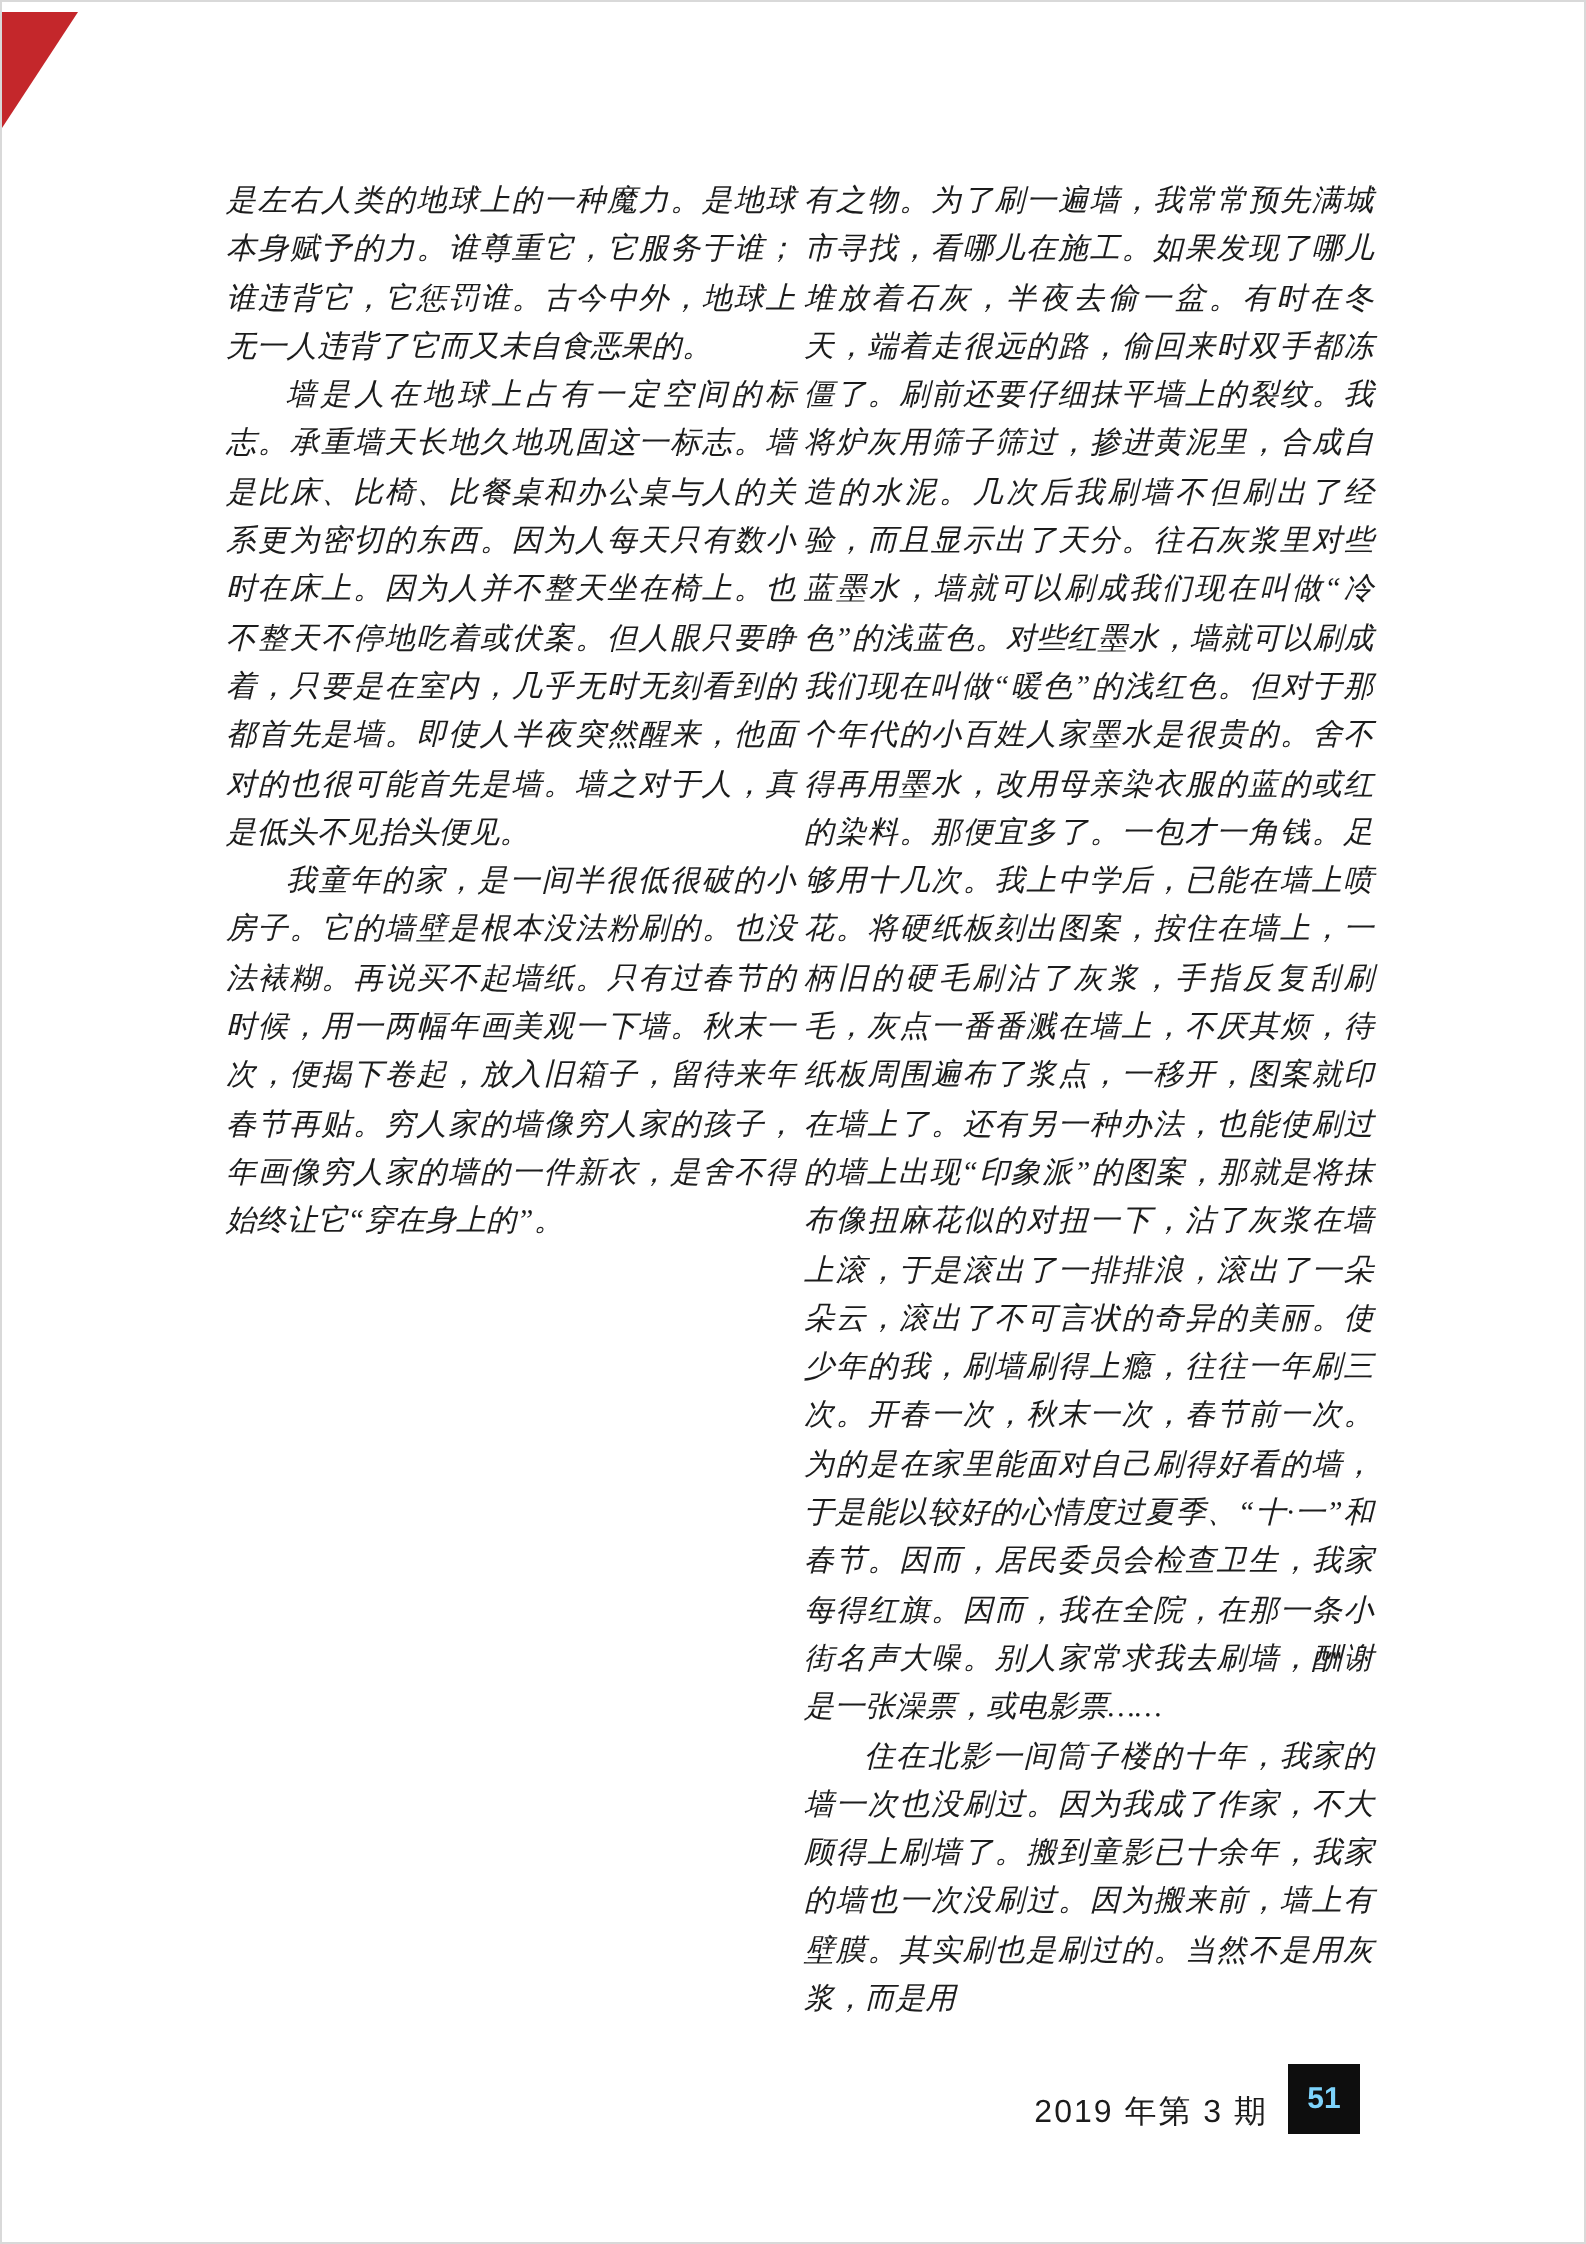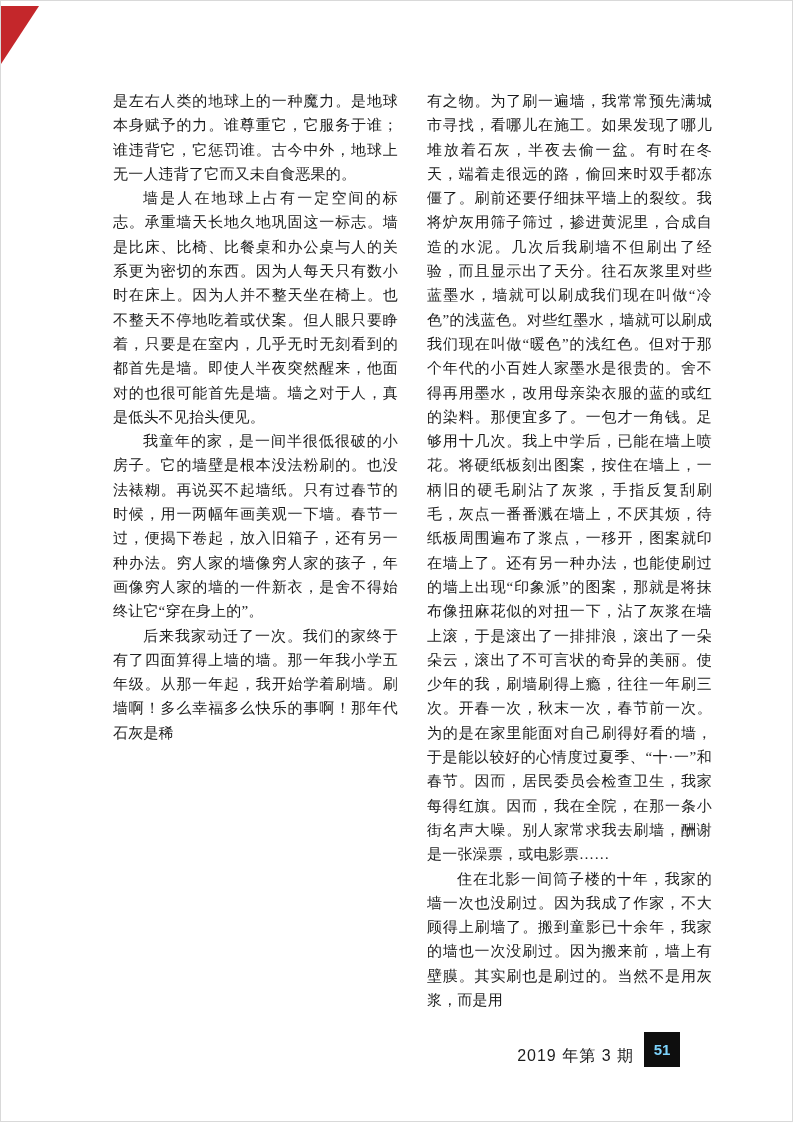--- a/index.html
+++ b/index.html
@@ -25,21 +25,22 @@
     width: 38px;
     height: 58px;
     line-height: 0;
   }
   .article {
     position: absolute;
     top: 88px;
     left: 112px;
     width: 586px;
     display: flex;
-    gap: 29px;
+    gap: 4px;
+    font-style: italic;
   }
   .column {
     width: 285px;
     flex: 0 0 285px;
   }
   .column p {
     margin: 0;
     font-size: 15px;
     line-height: 24.3px;
     text-align: justify;
@@ -86,22 +87,21 @@
   <div class="corner-accent">
     <svg width="38" height="58" viewBox="0 0 38 58" xmlns="http://www.w3.org/2000/svg">
       <polygon points="0,0 38,0 0,58" fill="var(--accent-red, #c4272b)"></polygon>
     </svg>
   </div>
 
   <div class="article">
     <div class="column">
       <p>是左右人类的地球上的一种魔力。是地球本身赋予的力。谁尊重它，它服务于谁；谁违背它，它惩罚谁。古今中外，地球上无一人违背了它而又未自食恶果的。</p>
       <p class="indent">墙是人在地球上占有一定空间的标志。承重墙天长地久地巩固这一标志。墙是比床、比椅、比餐桌和办公桌与人的关系更为密切的东西。因为人每天只有数小时在床上。因为人并不整天坐在椅上。也不整天不停地吃着或伏案。但人眼只要睁着，只要是在室内，几乎无时无刻看到的都首先是墙。即使人半夜突然醒来，他面对的也很可能首先是墙。墙之对于人，真是低头不见抬头便见。</p>
-      <p class="indent">我童年的家，是一间半很低很破的小房子。它的墙壁是根本没法粉刷的。也没法裱糊。再说买不起墙纸。只有过春节的时候，用一两幅年画美观一下墙。春节一过，便揭下卷起，放入旧箱子，还有另一种办法。穷人家的墙像穷人家的孩子，年画像穷人家的墙的一件新衣，是舍不得始终让它“穿在身上的”。</p>
-      <p class="indent">后来我家动迁了一次。我们的家终于有了四面算得上墙的墙。那一年我小学五年级。从那一年起，我开始学着刷墙。刷墙啊！多么幸福多么快乐的事啊！那年代石灰是稀</p>
+      <p class="indent">我童年的家，是一间半很低很破的小房子。它的墙壁是根本没法粉刷的。也没法裱糊。再说买不起墙纸。只有过春节的时候，用一两幅年画美观一下墙。秋末一次，便揭下卷起，放入旧箱子，留待来年春节再贴。穷人家的墙像穷人家的孩子，年画像穷人家的墙的一件新衣，是舍不得始终让它“穿在身上的”。</p>
     </div>
     <div class="column">
       <p>有之物。为了刷一遍墙，我常常预先满城市寻找，看哪儿在施工。如果发现了哪儿堆放着石灰，半夜去偷一盆。有时在冬天，端着走很远的路，偷回来时双手都冻僵了。刷前还要仔细抹平墙上的裂纹。我将炉灰用筛子筛过，掺进黄泥里，合成自造的水泥。几次后我刷墙不但刷出了经验，而且显示出了天分。往石灰浆里对些蓝墨水，墙就可以刷成我们现在叫做“冷色”的浅蓝色。对些红墨水，墙就可以刷成我们现在叫做“暖色”的浅红色。但对于那个年代的小百姓人家墨水是很贵的。舍不得再用墨水，改用母亲染衣服的蓝的或红的染料。那便宜多了。一包才一角钱。足够用十几次。我上中学后，已能在墙上喷花。将硬纸板刻出图案，按住在墙上，一柄旧的硬毛刷沾了灰浆，手指反复刮刷毛，灰点一番番溅在墙上，不厌其烦，待纸板周围遍布了浆点，一移开，图案就印在墙上了。还有另一种办法，也能使刷过的墙上出现“印象派”的图案，那就是将抹布像扭麻花似的对扭一下，沾了灰浆在墙上滚，于是滚出了一排排浪，滚出了一朵朵云，滚出了不可言状的奇异的美丽。使少年的我，刷墙刷得上瘾，往往一年刷三次。开春一次，秋末一次，春节前一次。为的是在家里能面对自己刷得好看的墙，于是能以较好的心情度过夏季、“十·一”和春节。因而，居民委员会检查卫生，我家每得红旗。因而，我在全院，在那一条小街名声大噪。别人家常求我去刷墙，酬谢是一张澡票，或电影票……</p>
       <p class="indent">住在北影一间筒子楼的十年，我家的墙一次也没刷过。因为我成了作家，不大顾得上刷墙了。搬到童影已十余年，我家的墙也一次没刷过。因为搬来前，墙上有壁膜。其实刷也是刷过的。当然不是用灰浆，而是用</p>
     </div>
   </div>
 
   <div class="footer">
     <span class="issue-label">2019 年第 3 期</span>
     <span class="page-badge">51</span>

